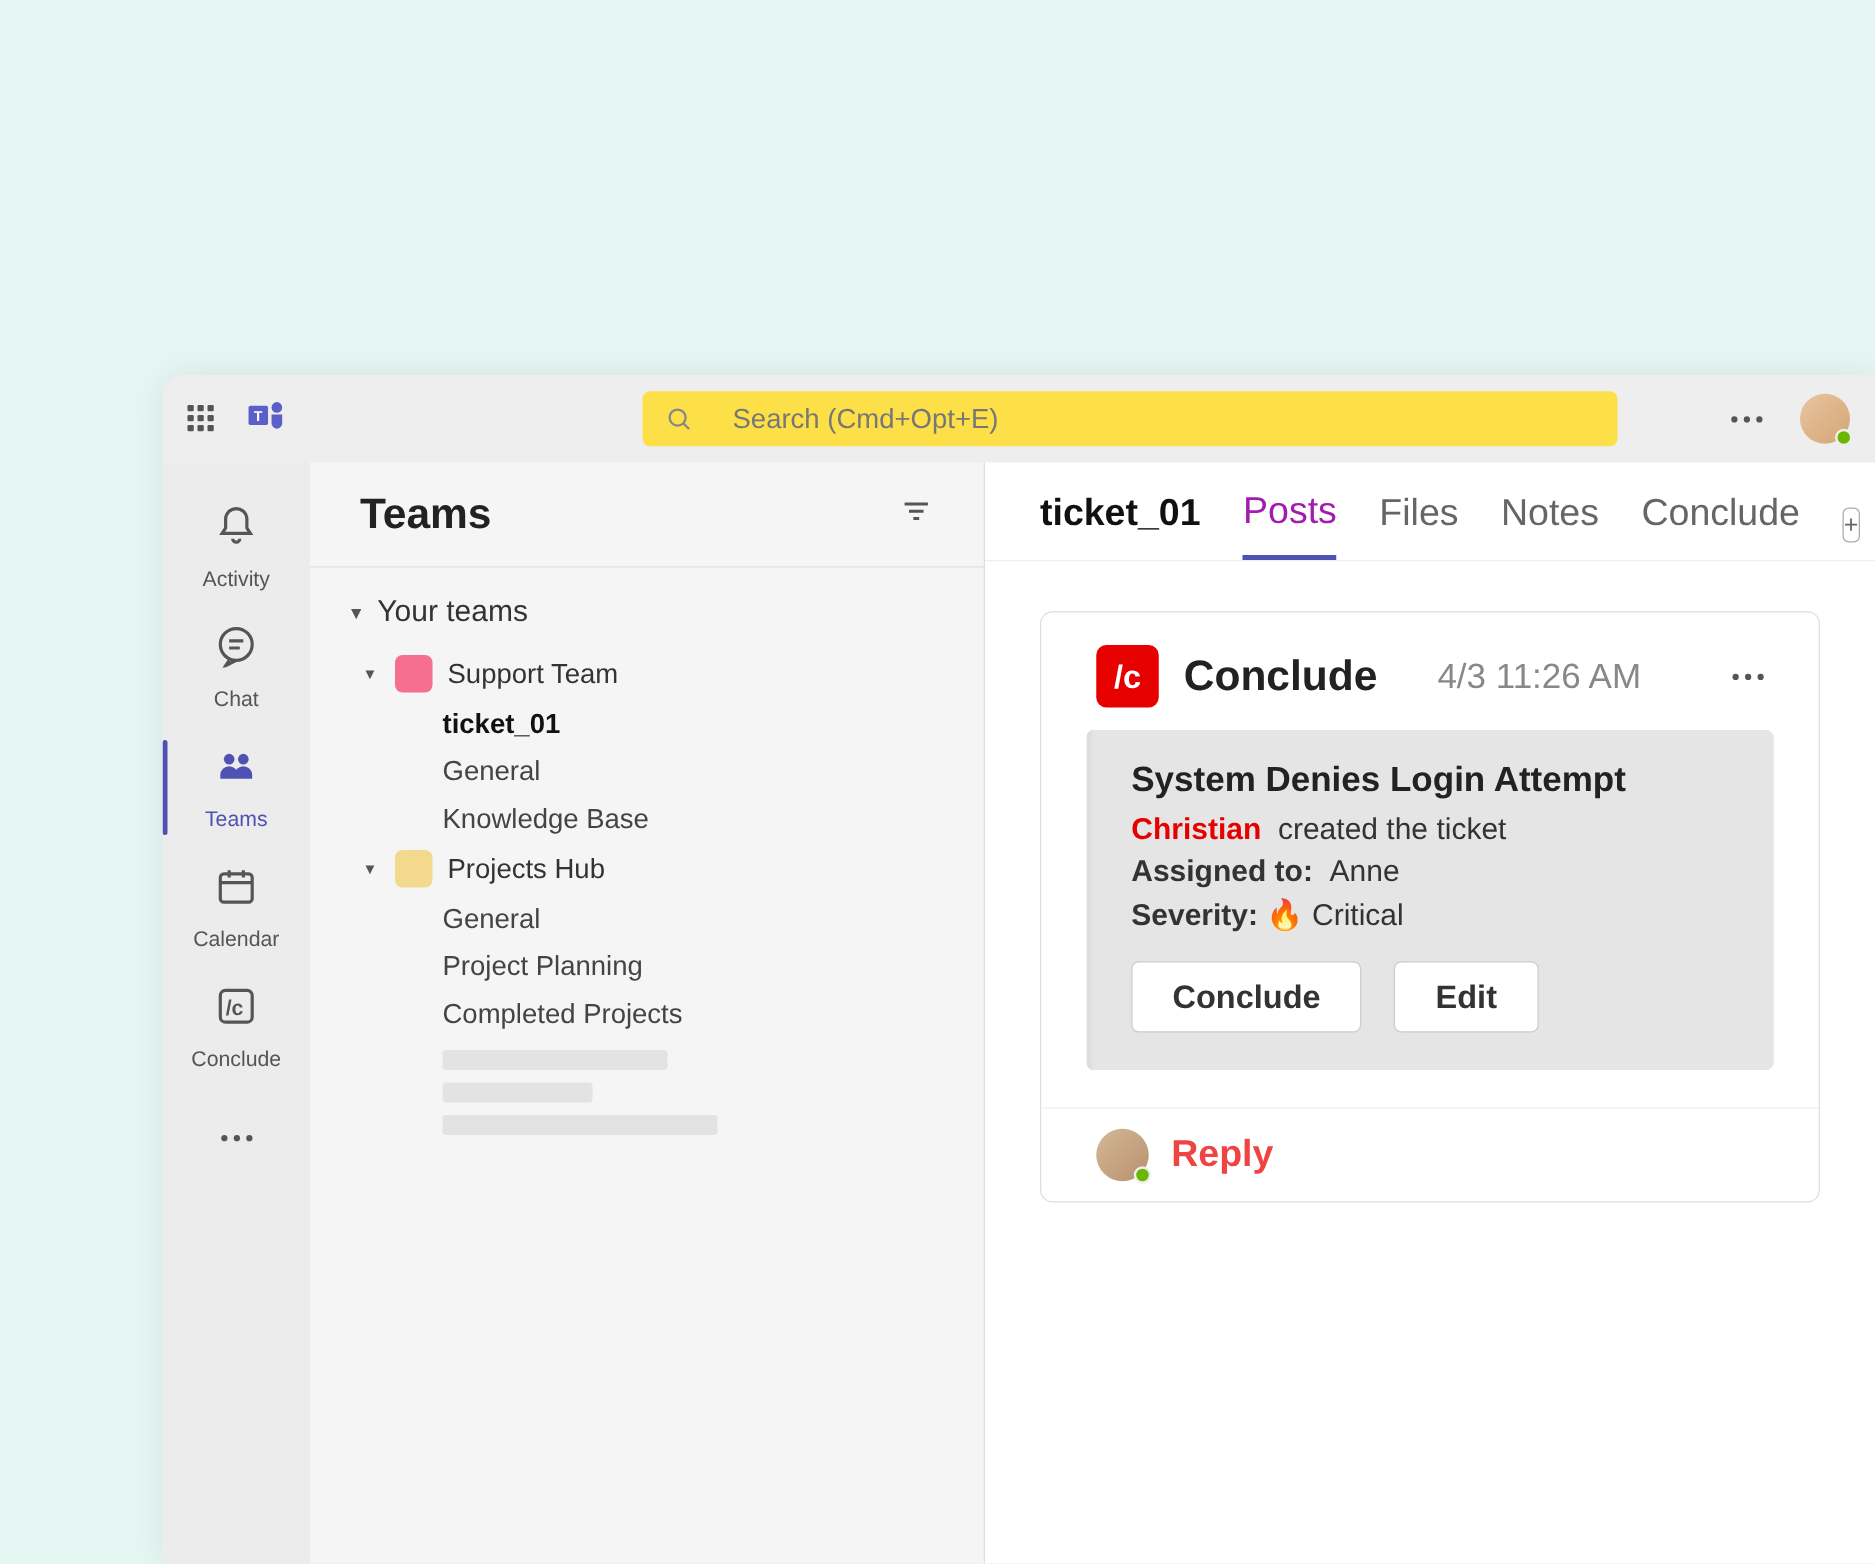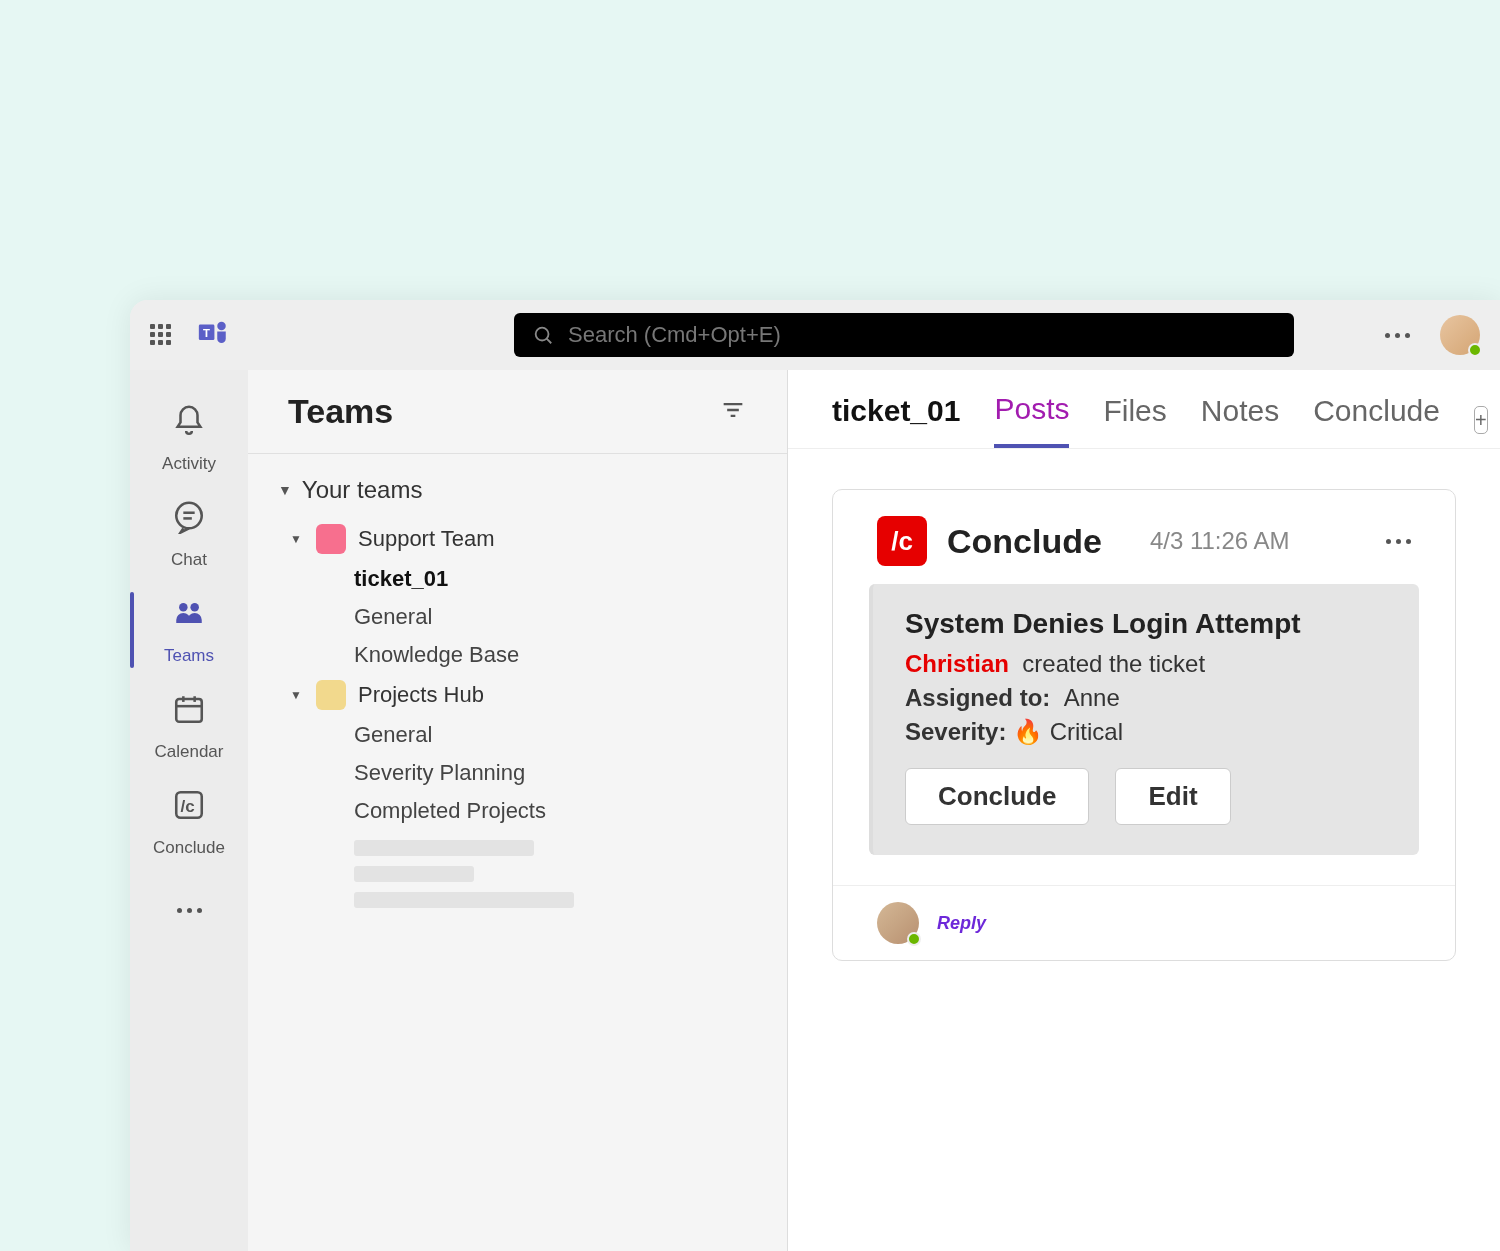--- a/index.html
+++ b/index.html
@@ -4,21 +4,21 @@
 <style>
 * { margin: 0; padding: 0; box-sizing: border-box; font-family: -apple-system, BlinkMacSystemFont, "Segoe UI", sans-serif; }
 body { background: #e6f7f3; width: 1500px; height: 1251px; overflow: hidden; position: relative; }
 .app-window { position: absolute; top: 300px; left: 130px; right: 0; bottom: 0; background: #f0f0f0; border-radius: 18px 0 0 0; overflow: hidden; box-shadow: 0 0 30px rgba(0,0,0,0.08); }
 
 
 .topbar { height: 70px; background: #eeeeee; display: flex; align-items: center; padding: 0 20px; gap: 24px; }
 .waffle { width: 22px; height: 22px; display: grid; grid-template-columns: repeat(3,5px); grid-template-rows: repeat(3,5px); gap: 3px; cursor: pointer; }
 .waffle i { background: #555; border-radius: 1px; }
 .teams-logo { color: #5b5fc7; }
-.search { flex: 1; max-width: 780px; margin-left: 260px; background: #000000; border-radius: 6px; height: 44px; display: flex; align-items: center; padding: 0 18px; gap: 14px; color: #777; font-size: 22px; }
+.search { flex: 1; max-width: 780px; margin-left: 260px; background: #fde047; border-radius: 6px; height: 44px; display: flex; align-items: center; padding: 0 18px; gap: 32px; color: #777; font-size: 22px; }
 .search svg { width: 22px; height: 22px; stroke: #888; }
 .top-more { margin-left: auto; display: flex; align-items: center; gap: 30px; }
 .dots { display: flex; gap: 5px; cursor: pointer; }
 .dots i { width: 5px; height: 5px; background: #555; border-radius: 50%; }
 .avatar-top { width: 40px; height: 40px; border-radius: 50%; background: linear-gradient(135deg,#e8c5a0,#d4a574); position: relative; }
 .presence { position: absolute; bottom: -2px; right: -2px; width: 14px; height: 14px; background: #6bb700; border: 2px solid #eee; border-radius: 50%; }
 
 
 .rail { position: absolute; top: 70px; left: 0; width: 118px; bottom: 0; background: #ececec; display: flex; flex-direction: column; align-items: center; padding-top: 20px; }
 .rail-item { display: flex; flex-direction: column; align-items: center; justify-content: center; width: 100%; padding: 14px 0 12px; gap: 16px; cursor: pointer; color: #555; position: relative; }
@@ -49,32 +49,32 @@
 .tabs { display: flex; align-items: center; gap: 34px; padding: 22px 44px 0; border-bottom: 1px solid #eee; }
 .tab { font-size: 30px; color: #666; padding-bottom: 18px; cursor: pointer; }
 .tab.title { color: #111; font-weight: 700; }
 .tab.active { color: #a21caf; font-weight: 400; border-bottom: 4px solid #4f52b2; }
 .add-tab { margin-left: auto; width: 28px; height: 28px; border: 1px solid #aaa; border-radius: 5px; display: flex; align-items: center; justify-content: center; font-size: 20px; color: #666; cursor: pointer; }
 
 .card { margin: 40px 44px 0; border: 1px solid #ddd; border-radius: 10px; }
 .card-head { display: flex; align-items: center; gap: 20px; padding: 26px 44px 18px; }
 .app-icon { width: 50px; height: 50px; background: #e60000; border-radius: 8px; display: flex; align-items: center; justify-content: center; color: #fff; font-size: 26px; font-weight: 700; }
 .app-name { font-size: 34px; font-weight: 700; color: #222; }
-.timestamp { font-size: 24px; color: #888; margin-left: 28px; }
+.timestamp { font-size: 28px; color: #888; margin-left: 28px; }
 .card-more { margin-left: auto; }
 .card-body { margin: 0 36px 30px; background: #e5e5e5; border-left: 4px solid #ddd; border-radius: 6px; padding: 24px 32px 30px; }
 .card-body h2 { font-size: 28px; font-weight: 700; color: #222; margin-bottom: 10px; }
 .meta-row { font-size: 24px; color: #333; margin: 6px 0; }
 .creator { color: #e60000; font-weight: 700; }
 .meta-label { font-weight: 700; }
 .btn-row { display: flex; gap: 26px; margin-top: 22px; }
 .btn { background: #fff; border: 1px solid #ccc; border-radius: 6px; padding: 12px 32px; font-size: 26px; font-weight: 600; color: #333; cursor: pointer; }
 .reply-row { border-top: 1px solid #eee; padding: 16px 44px; display: flex; align-items: center; gap: 18px; cursor: pointer; }
 .reply-avatar { width: 42px; height: 42px; border-radius: 50%; background: linear-gradient(135deg,#d4b896,#b89070); position: relative; }
-.reply-label { font-size: 18px; font-weight: 700; color: #6d28d9; font-style: italic; }
+.reply-label { font-size: 30px; font-weight: 700; color: #ef4444; }
 </style>
 </head>
 <body>
 
 <div class="app-window">
 
   <div class="topbar">
     <div class="waffle">
         <i></i>
         <i></i>
@@ -188,21 +188,21 @@
       <div class="channel active">ticket_01</div>
       <div class="channel">General</div>
       <div class="channel">Knowledge Base</div>
 
       <div class="team-row">
         <span class="tri">▼</span>
         <div class="team-tile" style="background:#f2d98d"></div>
         <span>Projects Hub</span>
       </div>
       <div class="channel">General</div>
-      <div class="channel">Severity Planning</div>
+      <div class="channel">Project Planning</div>
       <div class="channel">Completed Projects</div>
 
       <div class="skel"></div>
       <div class="skel" style="width:120px"></div>
       <div class="skel" style="width:220px"></div>
     </div>
   </div>
 
   <div class="content">
     <div class="tabs">

